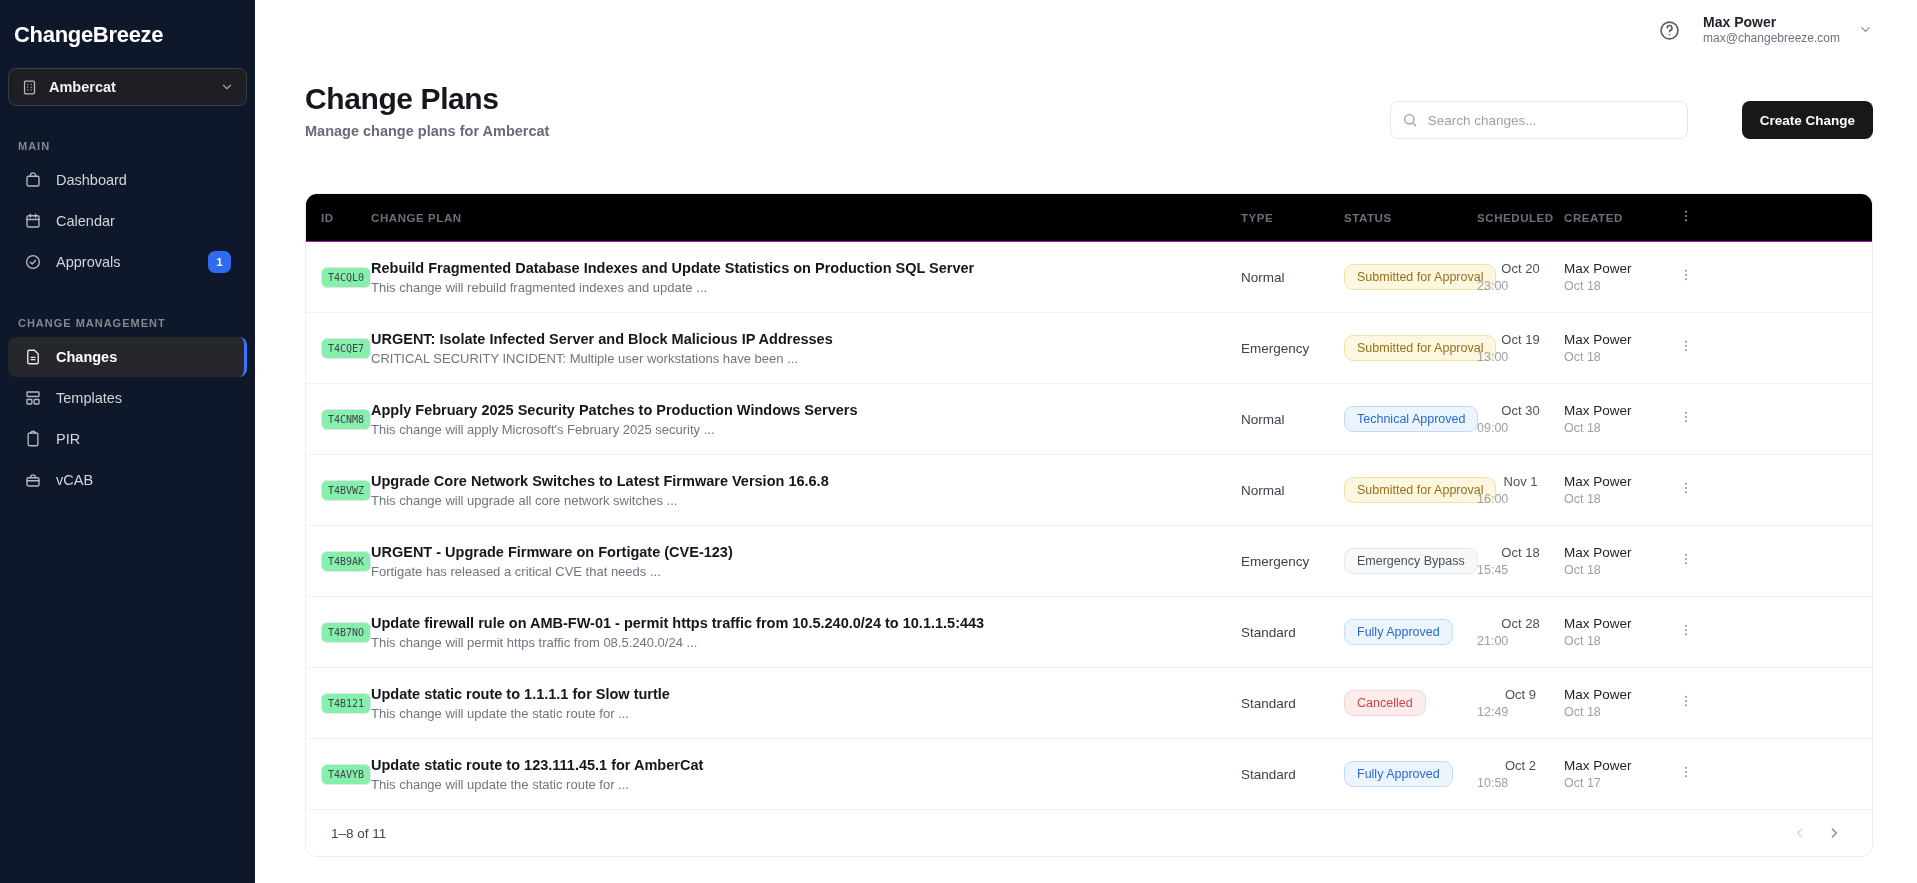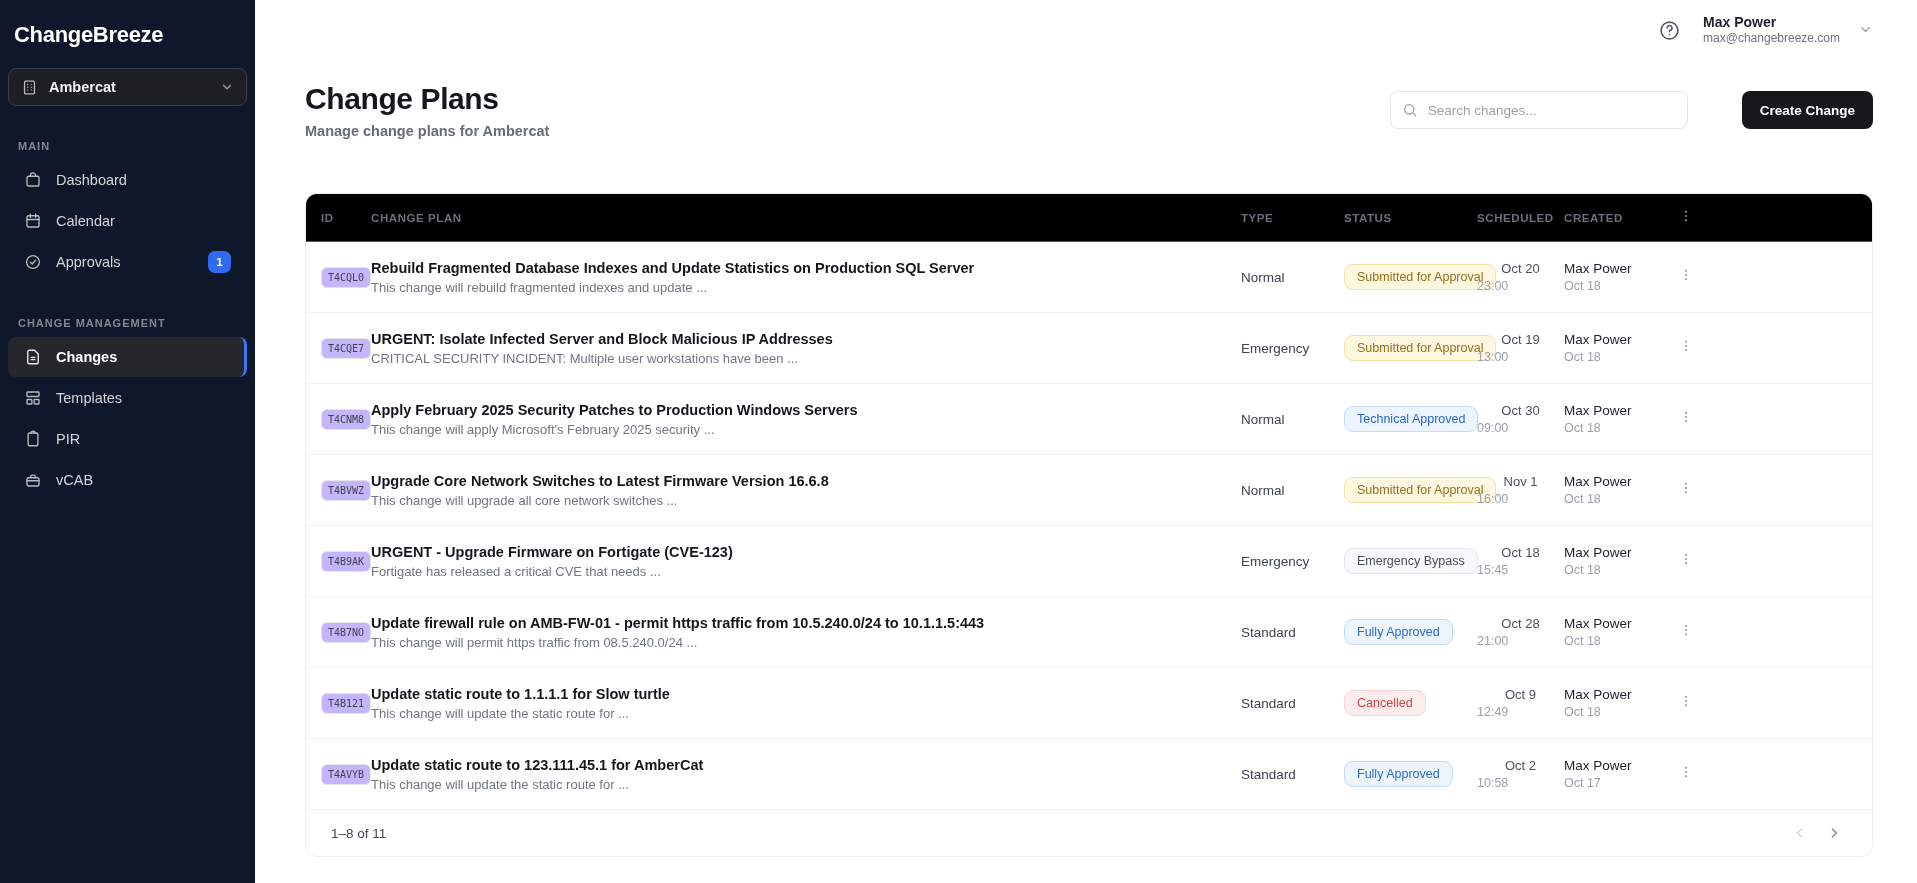--- a/index.html
+++ b/index.html
@@ -49,21 +49,21 @@
   .main { flex:1; padding:0 44px 0 50px; display:flex; flex-direction:column; }
 
   .topbar { height:56px; display:flex; justify-content:flex-end; align-items:center; gap:0; padding-top:4px; }
   .help-btn { color:#555b64; cursor:pointer; }
   .user-chip { display:flex; align-items:center; gap:12px; margin-left:22px; cursor:pointer; }
   .user-meta { line-height:1.15; }
   .user-name { font-size:14px; font-weight:700; color:#1c212b; }
   .user-email { font-size:12px; color:#6b7280; margin-top:2px; }
   .user-chevron { color:#8b9099; margin-left:6px; }
 
-  .page-head { display:flex; justify-content:space-between; align-items:flex-start; margin-top:26px; }
+  .page-head { display:flex; justify-content:space-between; align-items:flex-end; margin-top:26px; }
   .page-title { font-size:30px; font-weight:700; letter-spacing:-0.4px; color:#14171c; }
   .page-subtitle { font-size:14.5px; color:#666d78; margin-top:7px;font-weight:bold; }
   .head-actions { display:flex; gap:14px; margin-top:9px; }
   .search-box { position:relative; }
   .search-box input {
     width:298px; height:38px; border:1px solid #e2e5e9; border-radius:8px;
     padding:0 12px 0 37px; font-size:13.5px; color:#30353d; outline:none;
     font-family:"Liberation Sans","DejaVu Sans",sans-serif; background:#fff;
   }
   .search-box input::placeholder { color:#9aa1ab; }
@@ -86,21 +86,21 @@
     align-items:center; padding-left:15px;
   }
   .thead { height:48px; background:#000000; border-bottom:1px solid #a21caf; }
   .th {
     font-size:11.5px; font-weight:700; color:#6a707b; letter-spacing:0.05em;
     text-transform:uppercase; white-space:nowrap;
   }
   .row { height:71px; border-bottom:1px solid #eef0f3; background:#fff; }
   .row:last-of-type { border-bottom:1px solid #eef0f3; }
   .id-badge {
-    display:inline-block; background:#c4b5fd; border:1px solid #e3e5e9; border-radius:6px;
+    display:inline-block; background:#86efac; border:1px solid #e3e5e9; border-radius:6px;
     padding:4px 6px; font-family:"DejaVu Sans Mono","Liberation Mono",monospace;
     font-size:10px; color:#3e4450; letter-spacing:0; white-space:nowrap;
   }
   .cell-plan { padding-right:30px; min-width:0; }
   .plan-title { font-size:14.5px; font-weight:700; color:#14171c; white-space:nowrap; overflow:hidden; text-overflow:ellipsis; }
   .plan-desc { font-size:13px; color:#6f7680; margin-top:4px; white-space:nowrap; overflow:hidden; text-overflow:ellipsis; }
   .cell-type { font-size:13.5px; color:#3c434e; }
   .badge {
     display:inline-flex; align-items:center; height:26px; padding:0 12px; border-radius:9px;
     font-size:12.5px; font-weight:500; border:1px solid transparent; white-space:nowrap;

